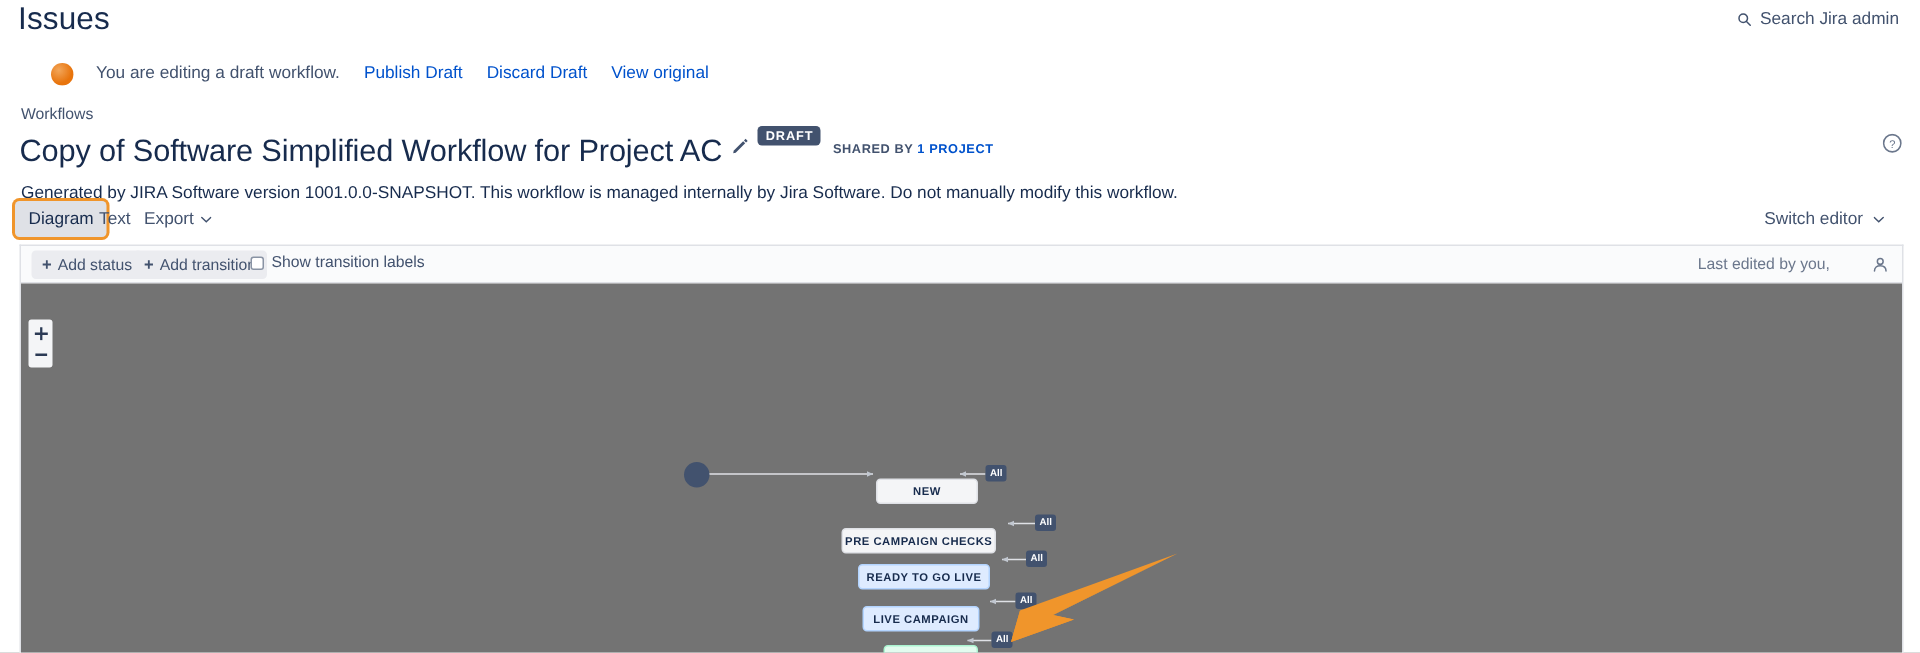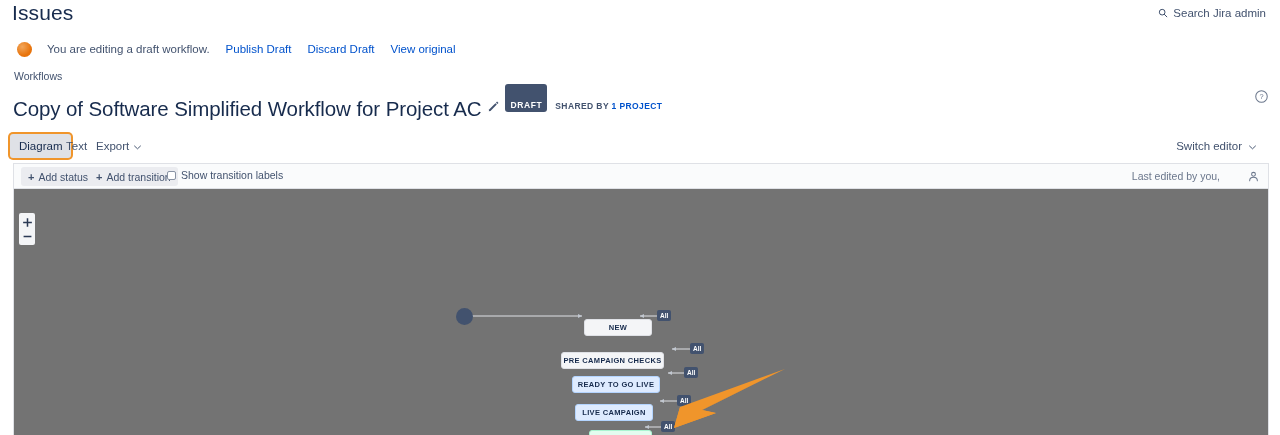--- a/index.html
+++ b/index.html
@@ -22,21 +22,21 @@
   .search-admin {
     position: absolute; right: 14px; top: 7px;
     display: flex; align-items: center; gap: 5px;
     font-size: 11.5px; color: #42526E; cursor: pointer;
   }
   .search-admin svg { display:block; }
 
   
   .draft-banner {
     position: absolute; left: 0; top: 36px; width: 1280px; height: 26px;
-    display: flex; align-items: center; padding-left: 17px; gap: 0;
+    display: flex; align-items: center; padding-left: 34px; gap: 0;
   }
   .draft-avatar {
     width: 15px; height: 15px; border-radius: 50%;
     background: #E8740C;
     background-image: radial-gradient(circle at 35% 32%, #F2A65A 0%, #E8740C 62%);
     flex: none;
   }
   .draft-text {
     margin-left: 15px; font-size: 11.5px; color: #42526E;
   }
@@ -54,21 +54,21 @@
   }
   .wf-title {
     font-size: 20.5px; font-weight: 500; color: #172B4D; line-height: 23px;
     letter-spacing: -0.1px;
   }
   .pencil-icon { margin-left: 7px; margin-bottom: 3px; cursor: pointer; }
   .draft-badge {
     margin-left: 6px; margin-bottom: 20px;
     background: #42526E; color: #ffffff;
     font-size: 8.5px; font-weight: 700; letter-spacing: .6px;
-    padding: 17px 5px 2px 5px; border-radius: 3px; line-height: 9px;
+    padding: 2px 5px 2px 5px; border-radius: 3px; line-height: 9px;
   }
   .shared-by {
     margin-left: 8px; margin-bottom: 4px;
     font-size: 8.5px; font-weight: 700; color: #42526E; letter-spacing: .4px;
   }
   .shared-by .shared-count { color: #0052CC; cursor: pointer; }
   .subtitle {
     margin-left: 14px; margin-top: 6px; font-size: 11.5px; color: #172B4D;
   }
   .help-icon {
@@ -209,20 +209,21 @@
     <span class="wf-title">Copy of Software Simplified Workflow for Project AC</span>
     <span class="pencil-icon">
       <svg width="11" height="11" viewBox="0 0 12 12">
         <path d="M1.2 9.3 L8.1 2.4 L9.6 3.9 L2.7 10.8 L0.9 11.1 Z" fill="#42526E"></path>
         <path d="M8.7 1.8 L9.9 0.6 L11.4 2.1 L10.2 3.3 Z" fill="#42526E"></path>
       </svg>
     </span>
     <span class="draft-badge">DRAFT</span>
     <span class="shared-by"><span>SHARED BY </span><span class="shared-count">1 PROJECT</span></span>
   </div>
+  <div class="subtitle">Generated by JIRA Software version 1001.0.0-SNAPSHOT. This workflow is managed internally by Jira Software. Do not manually modify this workflow.</div>
   <span class="help-icon">
     <svg width="13" height="13" viewBox="0 0 14 14">
       <circle cx="7" cy="7" r="6.2" fill="none" stroke="#6B778C" stroke-width="1.1"></circle>
       <text x="7" y="10.2" font-size="8" font-family="Liberation Sans, sans-serif" fill="#6B778C" text-anchor="middle">?</text>
     </svg>
   </span>
 </div>
 
 <div class="tabs-row">
   <div class="tab tab-diagram">Diagram</div>

